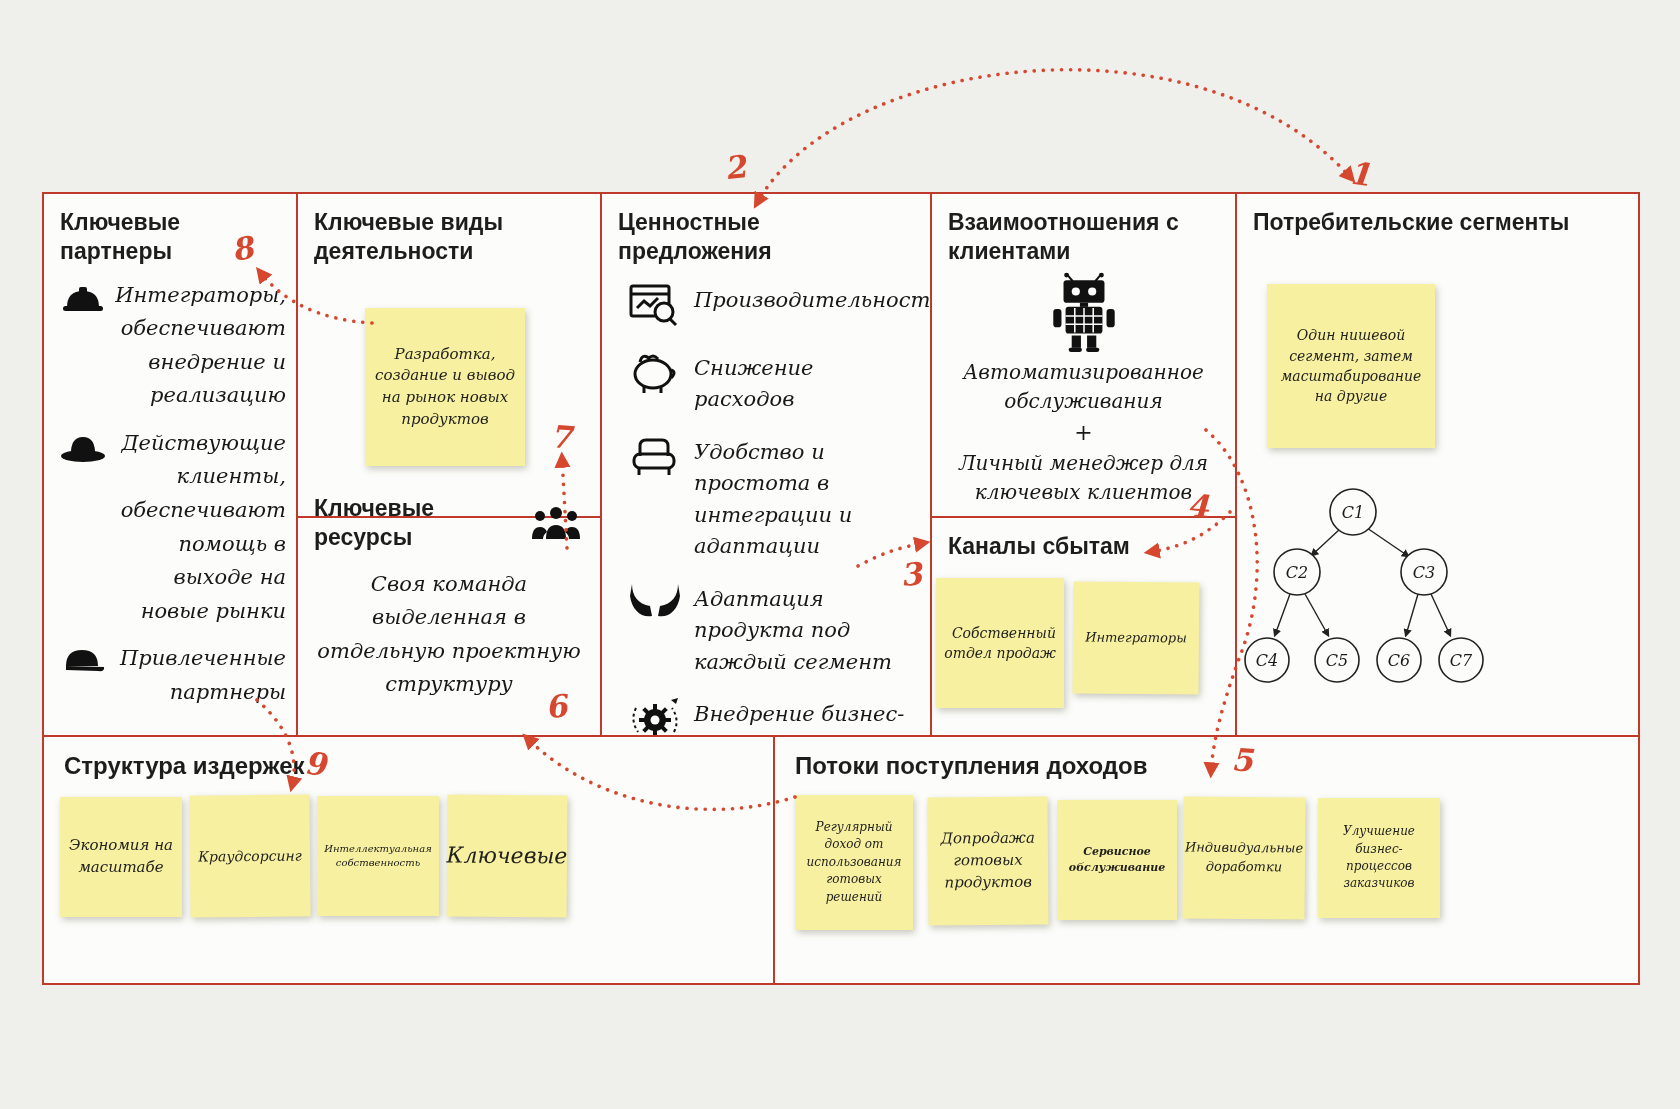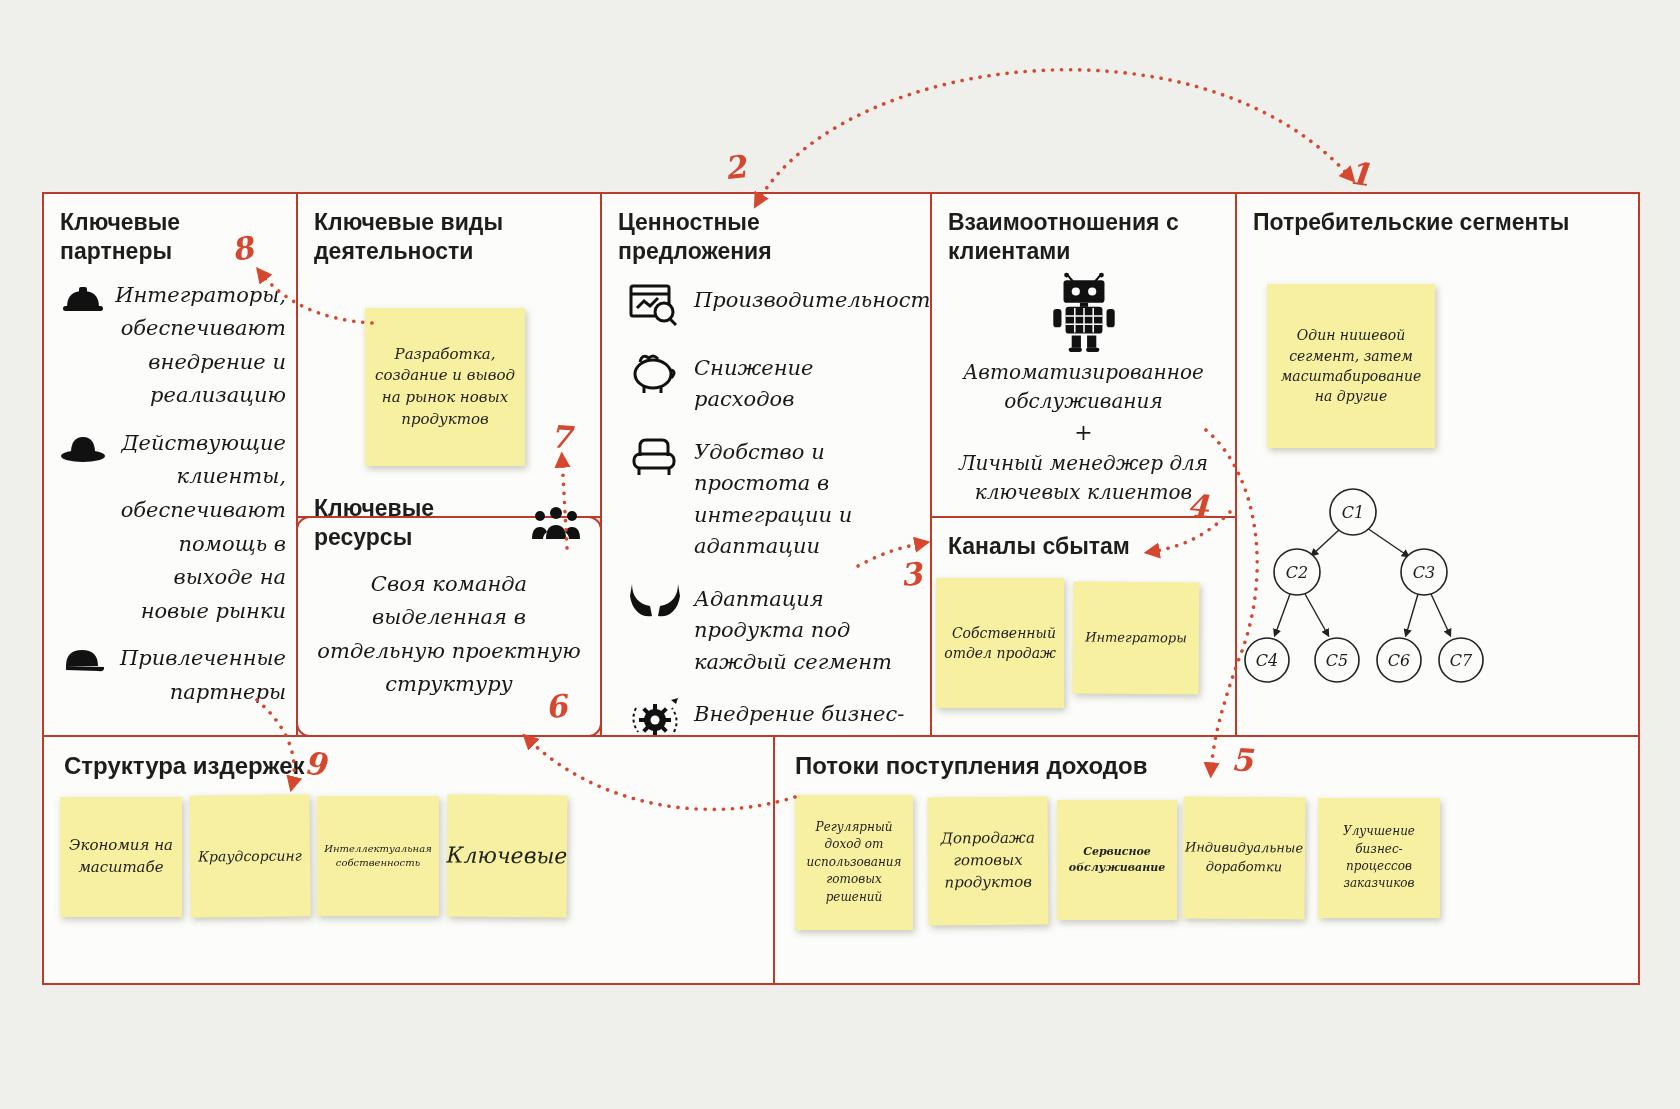--- a/index.html
+++ b/index.html
@@ -84,21 +84,21 @@
     </div>
   </div>
 
   <div class="box" style="left:296px;top:192px;width:306px;height:326px;">
     <div class="box-title">Ключевые виды деятельности</div>
   </div>
   <div class="note" style="left:365px;top:308px;width:160px;height:158px;font-size:15px;z-index:8;">
     <span>Разработка, создание и вывод на рынок новых продуктов</span>
   </div>
 
-  <div class="box" style="left:296px;top:516px;width:306px;height:221px;border-radius:14px;">
+  <div class="box" style="left:296px;top:516px;width:306px;height:221px;">
     <div class="kr-head">
       <div class="box-title"></div>
     </div>
     <div style="display:flex;align-items:center;gap:10px;padding:0 16px;margin-top:-44px;">
       <div class="box-title" style="padding:0;">Ключевые ресурсы</div>
       <span style="padding-top:2px;">
         <svg width="56" height="34" viewBox="0 0 56 34" fill="#111">
             <circle cx="28" cy="8" r="6"></circle>
             <path d="M18 34 q0-14 10-14 q10 0 10 14 z"></path>
             <circle cx="12" cy="11" r="5"></circle>

